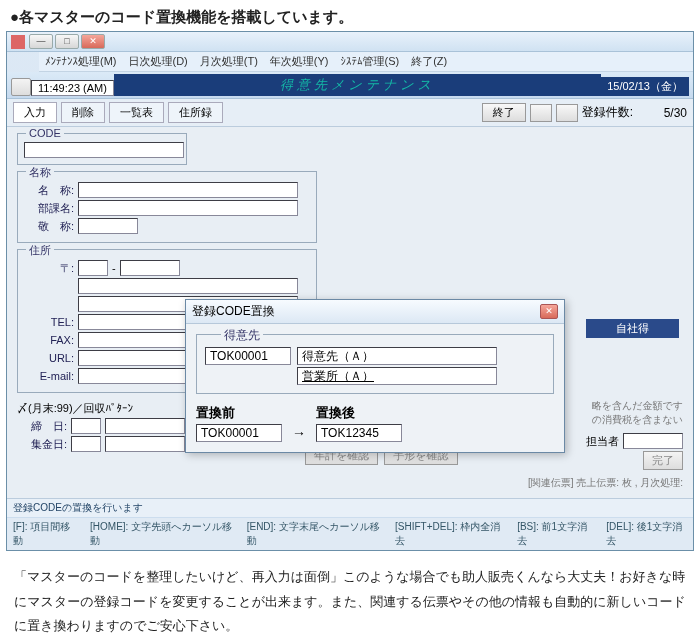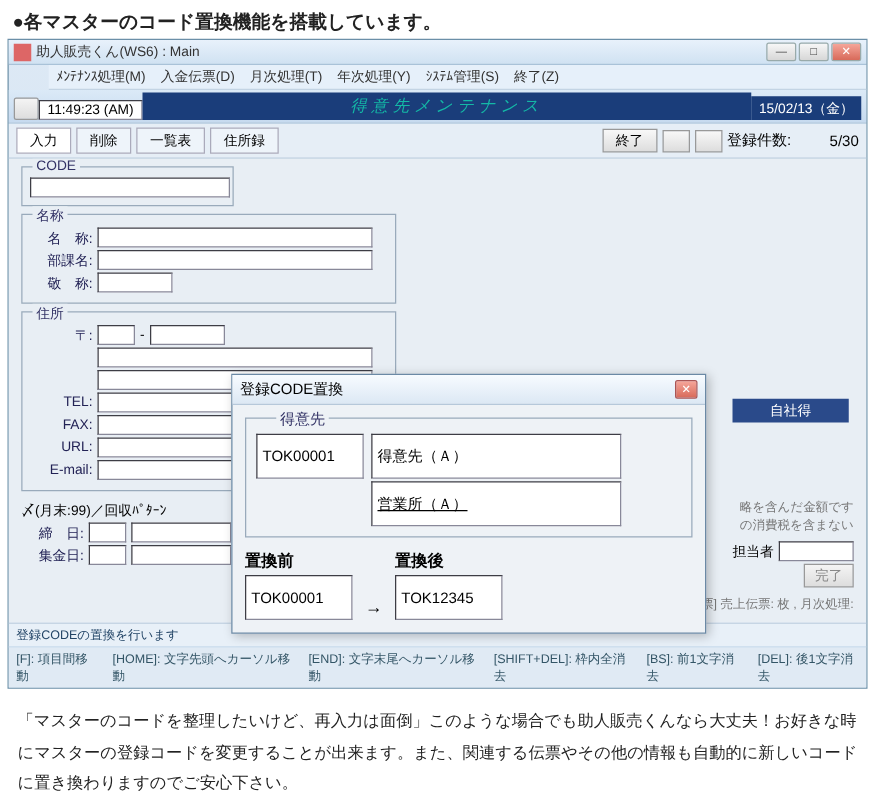--- a/index.html
+++ b/index.html
@@ -36,49 +36,48 @@
 .req-label{ background:#073a6d; color:#fff; padding:1px 6px; font-size:11px;}
 .note-gray{ color:#777; font-size:10px;}
 .status-bar{ background:#e8f0f8; border-top:1px solid #bcd; padding:2px 6px; font-size:10px; color:#246;}
 .status-help{ background:#e0eaf4; padding:2px 6px; font-size:10px; color:#356; display:flex; gap:14px; border-top:1px solid #cde;}
 .modal{ position:absolute; left:178px; top:172px; width:380px; background:#eef2f6; border:1px solid #6b89a5; box-shadow:2px 2px 8px rgba(0,0,0,.25);}
 .modal-title{ background:linear-gradient(#f7fbff,#dce8f4); padding:3px 6px; font-size:12px; border-bottom:1px solid #b6c8da; display:flex; align-items:center;}
 .modal-close{ margin-left:auto; width:18px;height:15px;background:linear-gradient(#f5a69a,#d86a5a);border:1px solid #a55;color:#fff;font-size:9px;text-align:center;line-height:13px;border-radius:2px;}
 .modal-body{ padding:10px;}
 .inner-group{ border:1px solid #9ab; padding:10px 8px 6px; position:relative; margin-bottom:10px;}
 .inner-group .legend{ position:absolute; top:-8px; left:24px; background:#eef2f6; padding:0 3px; font-size:12px; color:#336;}
-.txt-field{ background:#fff; border:1px inset #889; padding:1px 4px; font-size:12px; height:36px; display:inline-flex; align-items:center;}
+.txt-field{ background:#fff; border:1px inset #889; padding:1px 4px; font-size:12px; height:18px; display:inline-flex; align-items:center;}
 .txt-field.w90{width:86px;} .txt-field.w200{width:200px;}
 .replace-row{ display:flex; align-items:flex-end; gap:10px;}
 .rep-col{ display:flex; flex-direction:column; gap:2px;}
 .rep-lbl{ font-size:13px;font-weight:bold;}
 .arrow{ font-size:14px; padding-bottom:3px;}
 .action-btn{ background:linear-gradient(#fbfbfb,#e2e2e2); border:1px solid #888; padding:3px 16px; font-size:12px;}
 .action-btn.primary{ border:1px solid #5577aa; box-shadow:0 0 0 1px #9bd inset;}
 .footer-text{ padding:14px 14px 20px; font-size:13px; line-height:1.9; color:#222;}
 </style>
 </head>
 <body>
 
 <div class="page-heading">●各マスターのコード置換機能を搭載しています。</div>
 
 <div class="window-chrome">
   <div class="titlebar">
     <div class="icon"></div>
-    <div class="title">助人販売くん(WS6) : Main</div>
     <div class="win-btns">
       <div class="win-btn">—</div>
       <div class="win-btn">□</div>
       <div class="win-btn close">✕</div>
     </div>
   </div>
 
   <div class="menubar">
     <span>ﾒﾝﾃﾅﾝｽ処理(M)</span>
-    <span>入金伝票(D)</span>
+    <span>日次処理(D)</span>
     <span>月次処理(T)</span>
     <span>年次処理(Y)</span>
     <span>ｼｽﾃﾑ管理(S)</span>
     <span>終了(Z)</span>
   </div>
 
   <div class="toolbar-row">
     <div class="tool-btn"></div>
     <div class="time-box">11:49:23 (AM)</div>
     <div class="screen-title">得意先メンテナンス</div>

